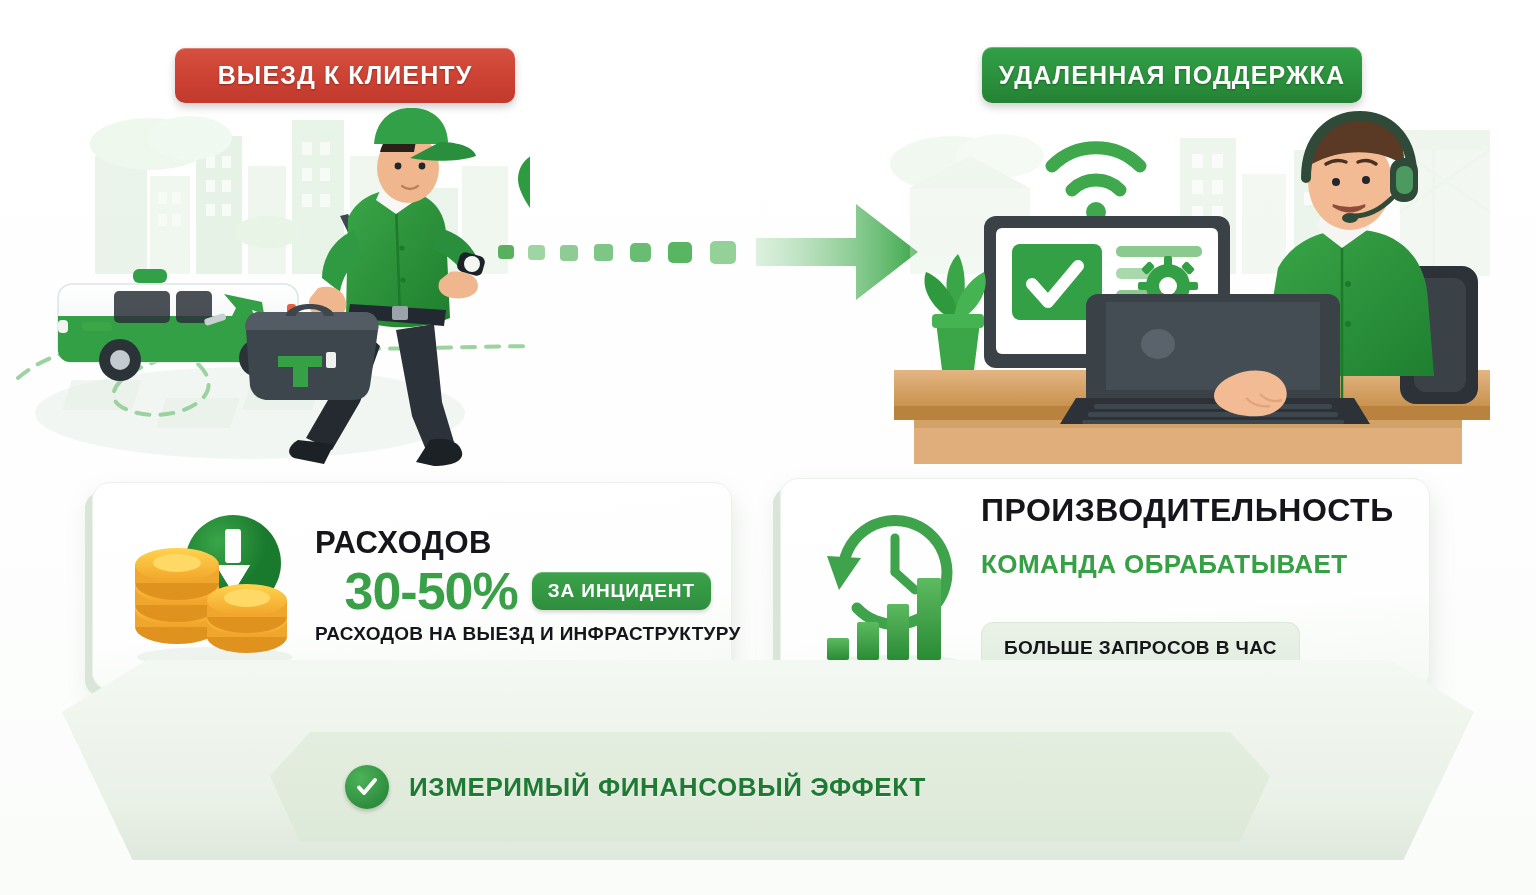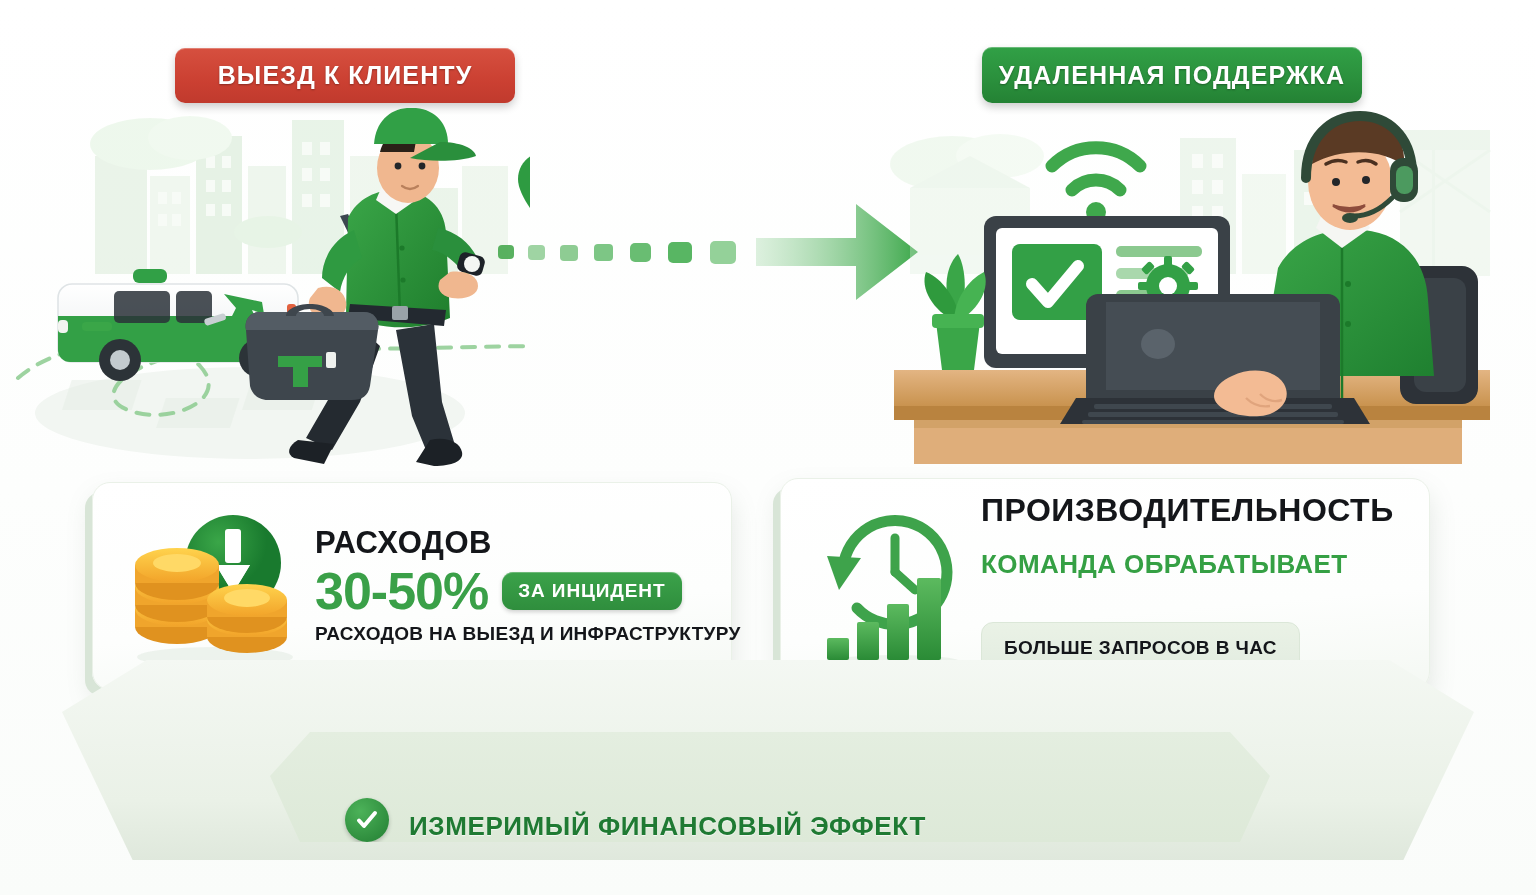--- a/index.html
+++ b/index.html
@@ -43,21 +43,21 @@
   #platform {
     position:absolute; left:62px; top:660px; width:1412px; height:200px;
     background:linear-gradient(180deg,#f4f8f3 0%,#eaf1e7 70%,#dfe8dc 100%);
     clip-path:polygon(6% 0%, 94% 0%, 100% 26%, 95% 100%, 5% 100%, 0% 26%);
     box-shadow:0 10px 22px rgba(90,110,90,.18);
   }
   #platform-inner {
     position:absolute; left:270px; top:732px; width:1000px; height:110px;
     background:linear-gradient(180deg,#e4eee0 0%,#dde9d8 100%);
     clip-path:polygon(4% 0%, 96% 0%, 100% 40%, 97% 100%, 3% 100%, 0% 40%);
-    display:flex; align-items:flex-end; gap:20px; padding-left:75px;
+    display:flex; align-items:center; gap:20px; padding-left:75px;
   }
   #check-badge {
     width:44px; height:44px; border-radius:50%;
     background:radial-gradient(circle at 35% 30%,#4cb259,#2d8b3c 75%);
     box-shadow:0 2px 4px rgba(0,0,0,.22);
     display:flex; align-items:center; justify-content:center; flex:none;
   }
   #check-badge svg { width:26px; height:26px; }
   #platform-text {
     font-size:26px; font-weight:bold; letter-spacing:.6px;
@@ -84,21 +84,21 @@
 
   .card-body { flex:1; padding-right:12px; }
 
   .stat-title {
     font-size:31px; font-weight:bold; letter-spacing:.5px;
     color:#14161a; line-height:1.05;
   }
   #card-savings .stat-title { margin-bottom:6px; }
   #card-productivity .stat-title { font-size:32px; margin-bottom:22px; }
 
-  .stat-row { display:flex; align-items:center; gap:14px; }
+  .stat-row { display:flex; align-items:center; gap:14px;justify-content:center; }
   .stat-big {
     font-size:52px; font-weight:bold; color:#3aa048;
     letter-spacing:-1px; line-height:1;
   }
   .pill {
     background:linear-gradient(180deg,#3ba24a 0%,#2f8e3d 100%);
     color:#fff; border-radius:11px; padding:8px 16px;
     font-size:19px; font-weight:bold; letter-spacing:.9px;
     box-shadow:0 2px 4px rgba(0,0,0,.18), inset 0 1px 0 rgba(255,255,255,.25);
     white-space:nowrap;

